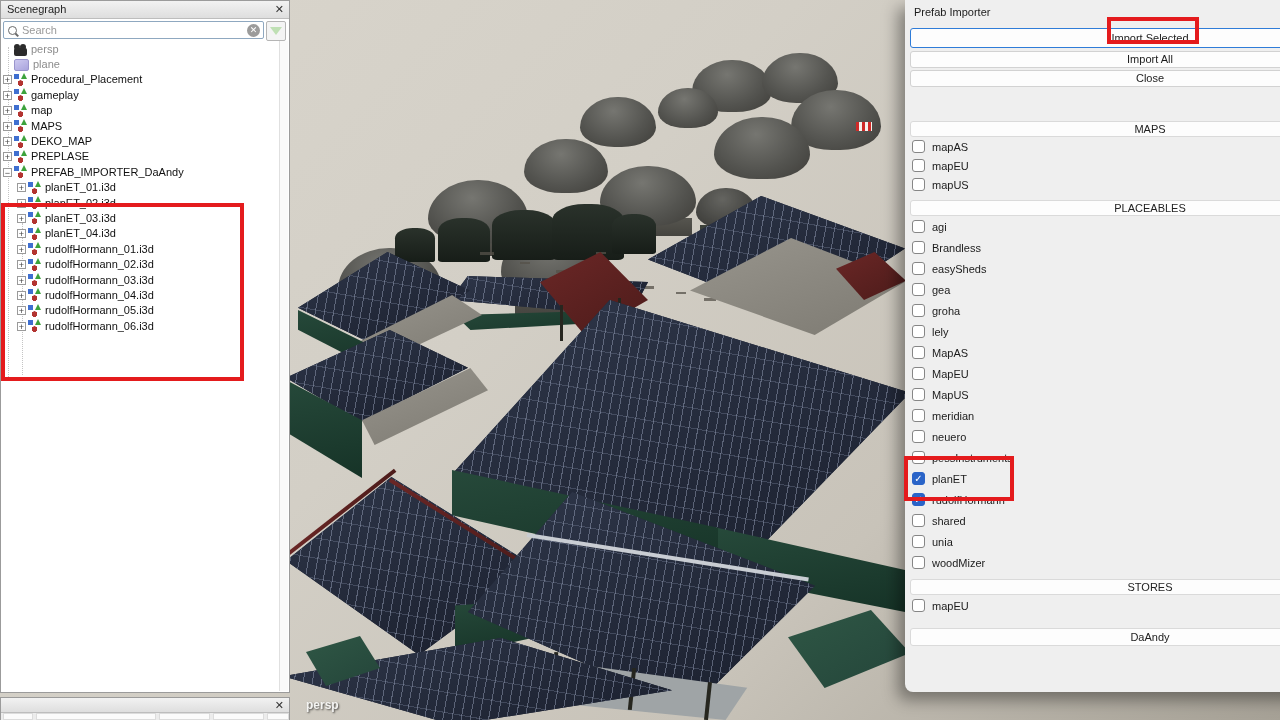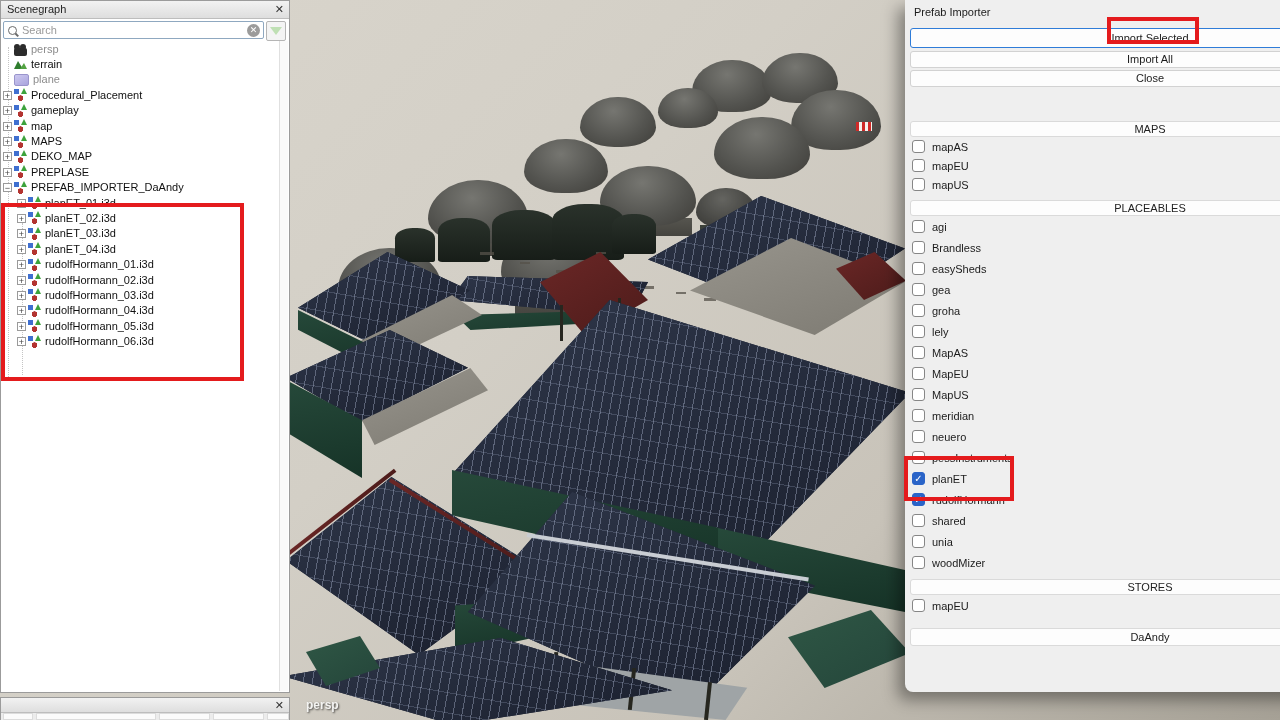--- a/index.html
+++ b/index.html
@@ -210,25 +210,20 @@
       </div>
     </div>
     <div class="guide g1"></div>
     <div class="guide g2"></div>
     <div id="tree">
         <div class="trow muted">
           <span class="expslot"></span>
           <span class="ti ti-camera"></span>
           <span>persp</span>
         </div>
-        <div class="trow">
-          <span class="expslot"></span>
-          <span class="ti ti-terrain"></span>
-          <span>terrain</span>
-        </div>
         <div class="trow muted">
           <span class="expslot"></span>
           <span class="ti ti-cube"></span>
           <span>plane</span>
         </div>
         <div class="trow">
           <span class="expslot"><span class="exp">+</span></span>
           <span class="ti ti-tg"></span>
           <span>Procedural_Placement</span>
         </div>

